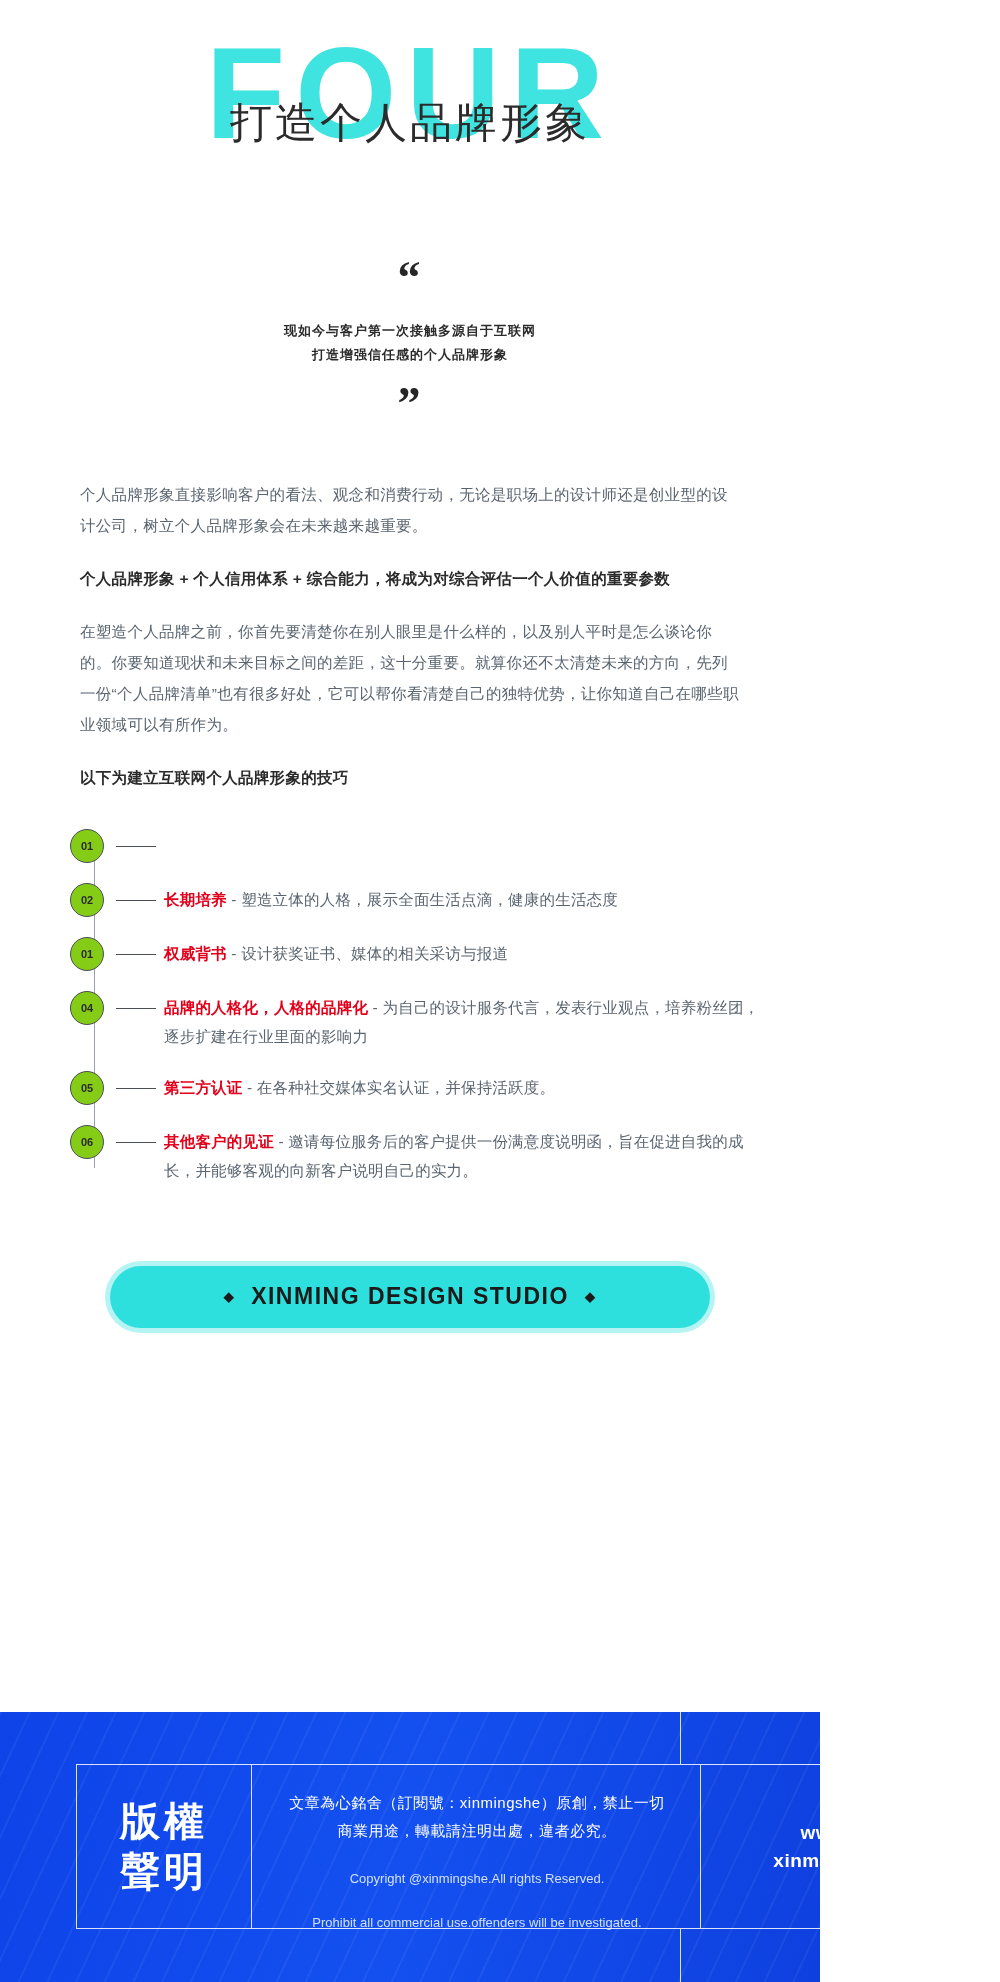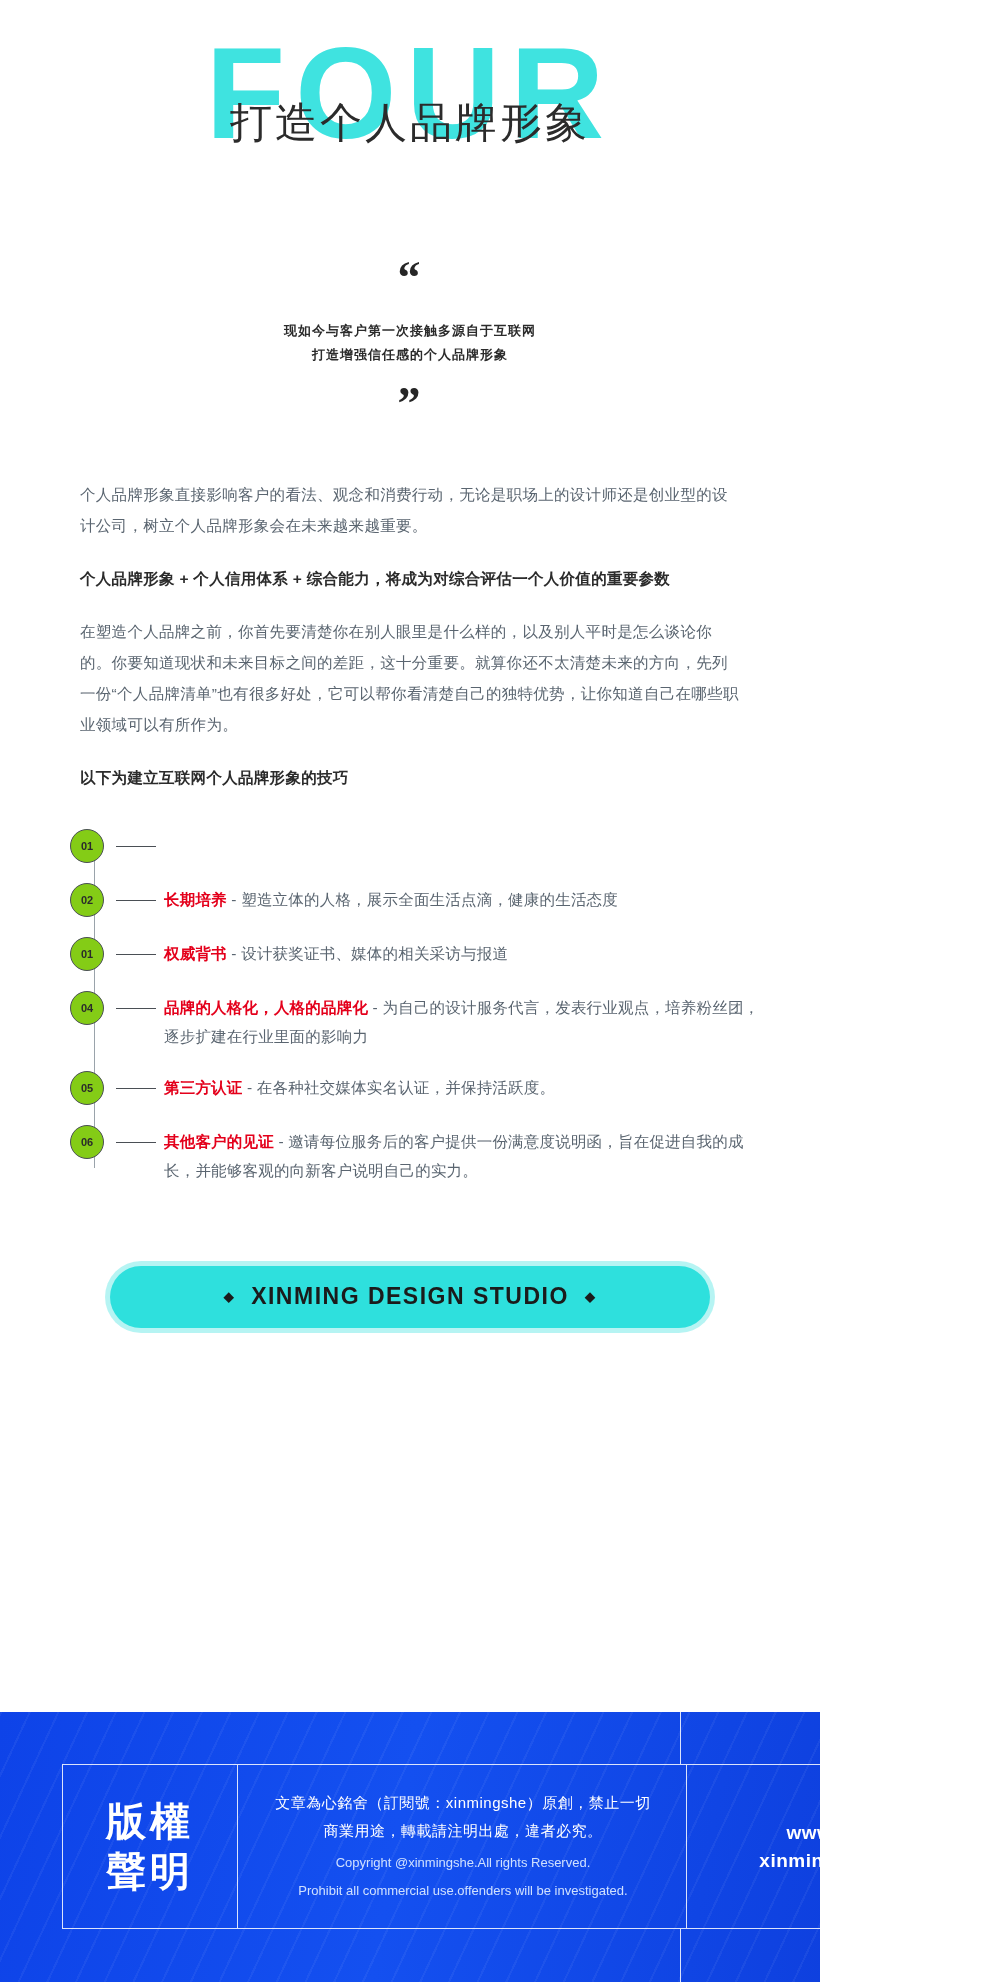--- a/index.html
+++ b/index.html
@@ -181,21 +181,21 @@
     left: 0;
     bottom: 0;
     width: 1000px;
     height: 270px;
     background:
       repeating-linear-gradient(115deg, rgba(255,255,255,0.05) 0 2px, rgba(255,255,255,0) 2px 26px),
       linear-gradient(100deg, #0e43e8 0%, #1450f0 40%, #0c3ad8 100%);
   }
   .footer-inner {
     position: absolute;
-    left: 62px;
+    left: 76px;
     top: 52px;
     width: 876px;
     height: 165px;
     border: 1px solid rgba(255,255,255,0.85);
     display: flex;
     align-items: stretch;
   }
   .f-col-left {
     flex: 0 0 175px;
     display: flex;
@@ -218,21 +218,21 @@
     border-right: 1px solid rgba(255,255,255,0.85);
     color: #ffffff;
     text-align: center;
   }
   .f-cn {
     font-size: 15px;
     line-height: 1.85;
     letter-spacing: 0.5px;
   }
   .f-en {
-    margin-top: 8px;
+    margin-top: 24px;
     font-size: 13px;
     line-height: 1.6;
     color: #cfe0ff;
   }
   .f-col-right {
     flex: 0 0 250px;
     display: flex;
     align-items: center;
     justify-content: center;
     color: #fff;

